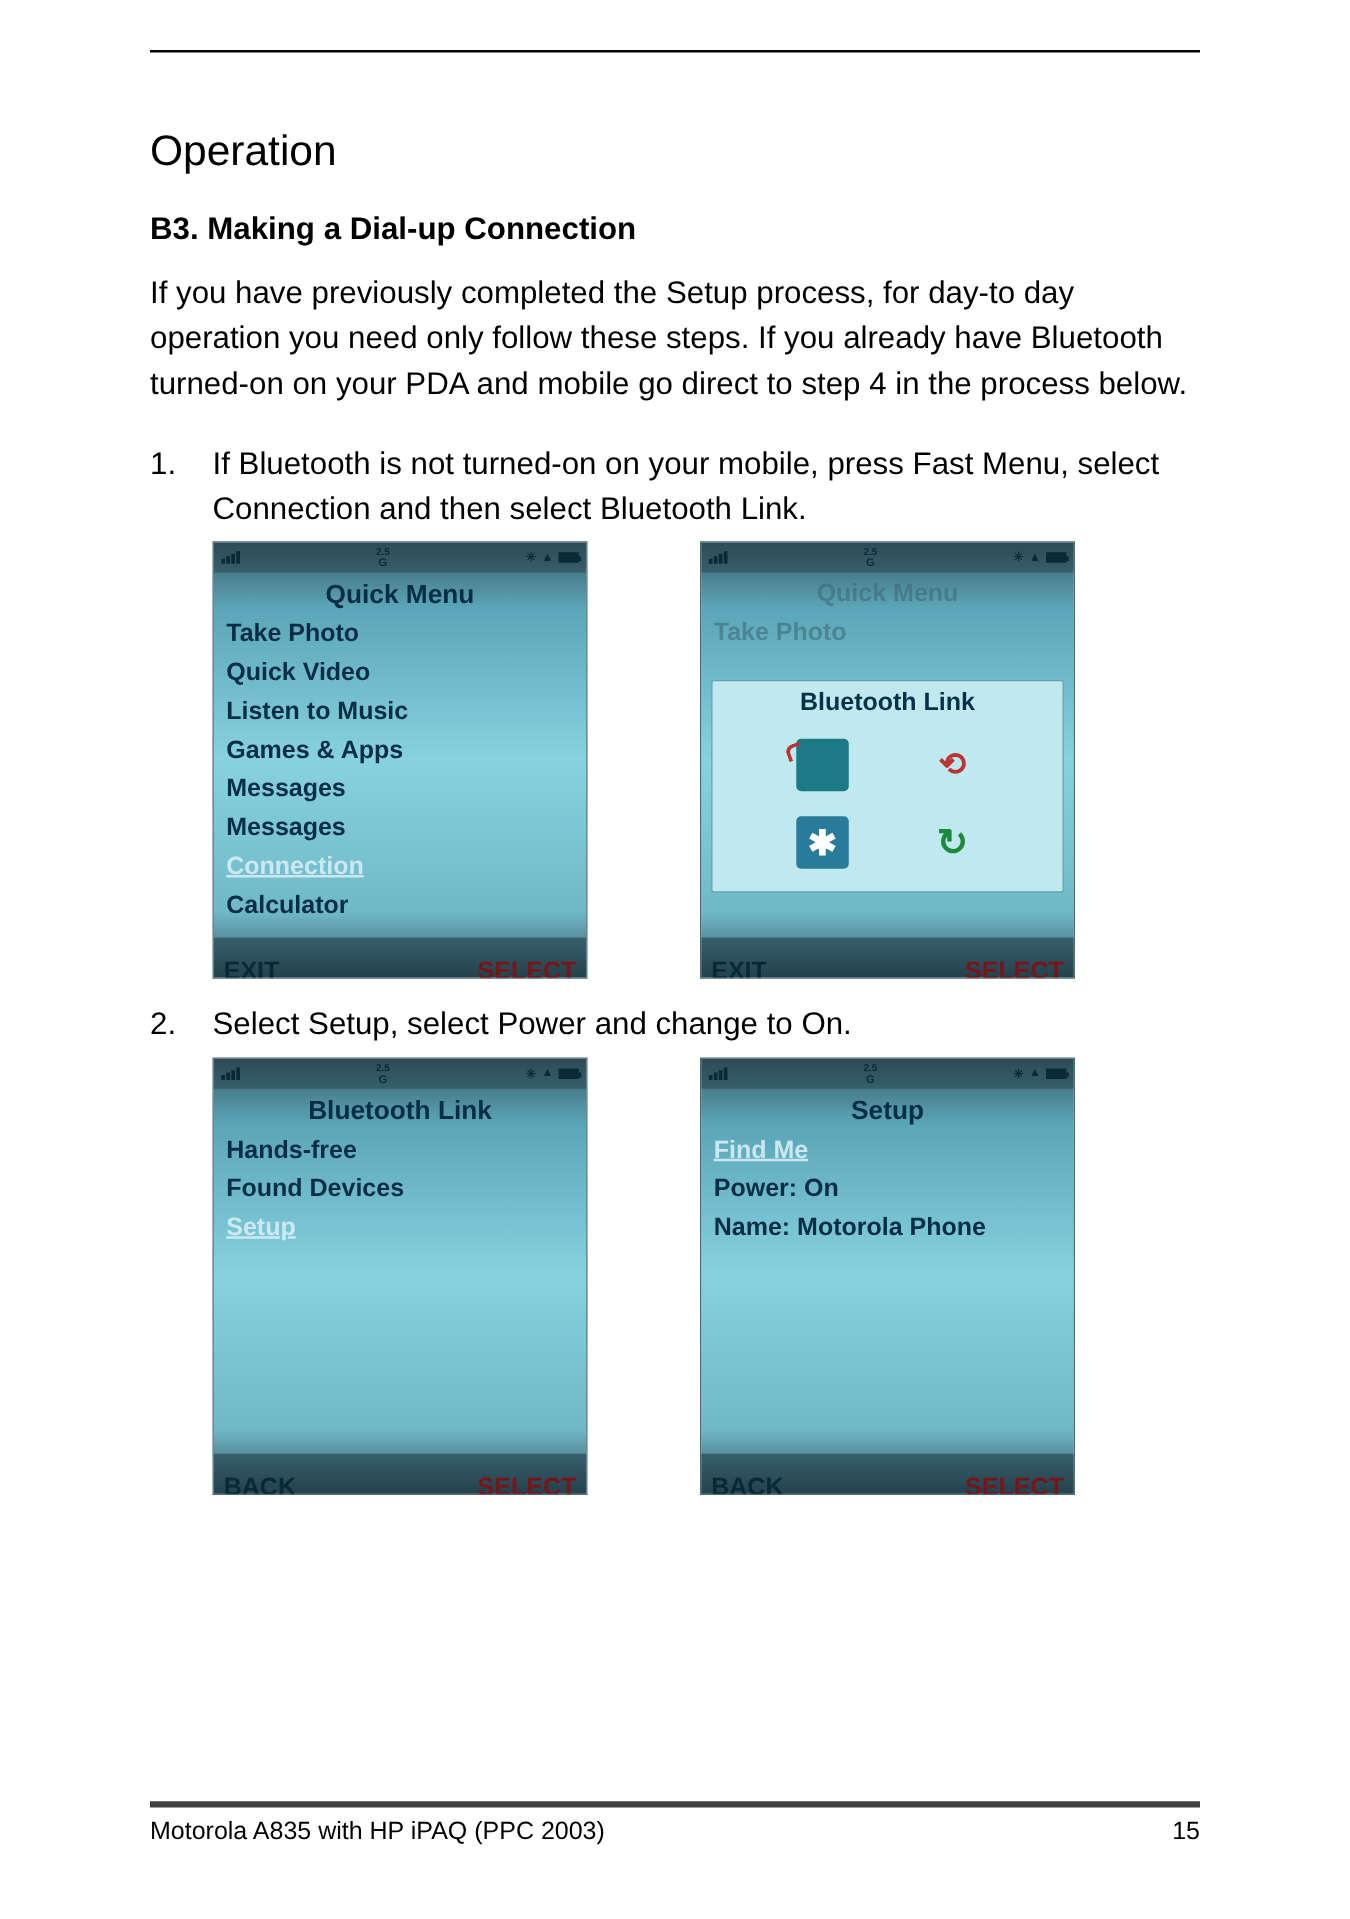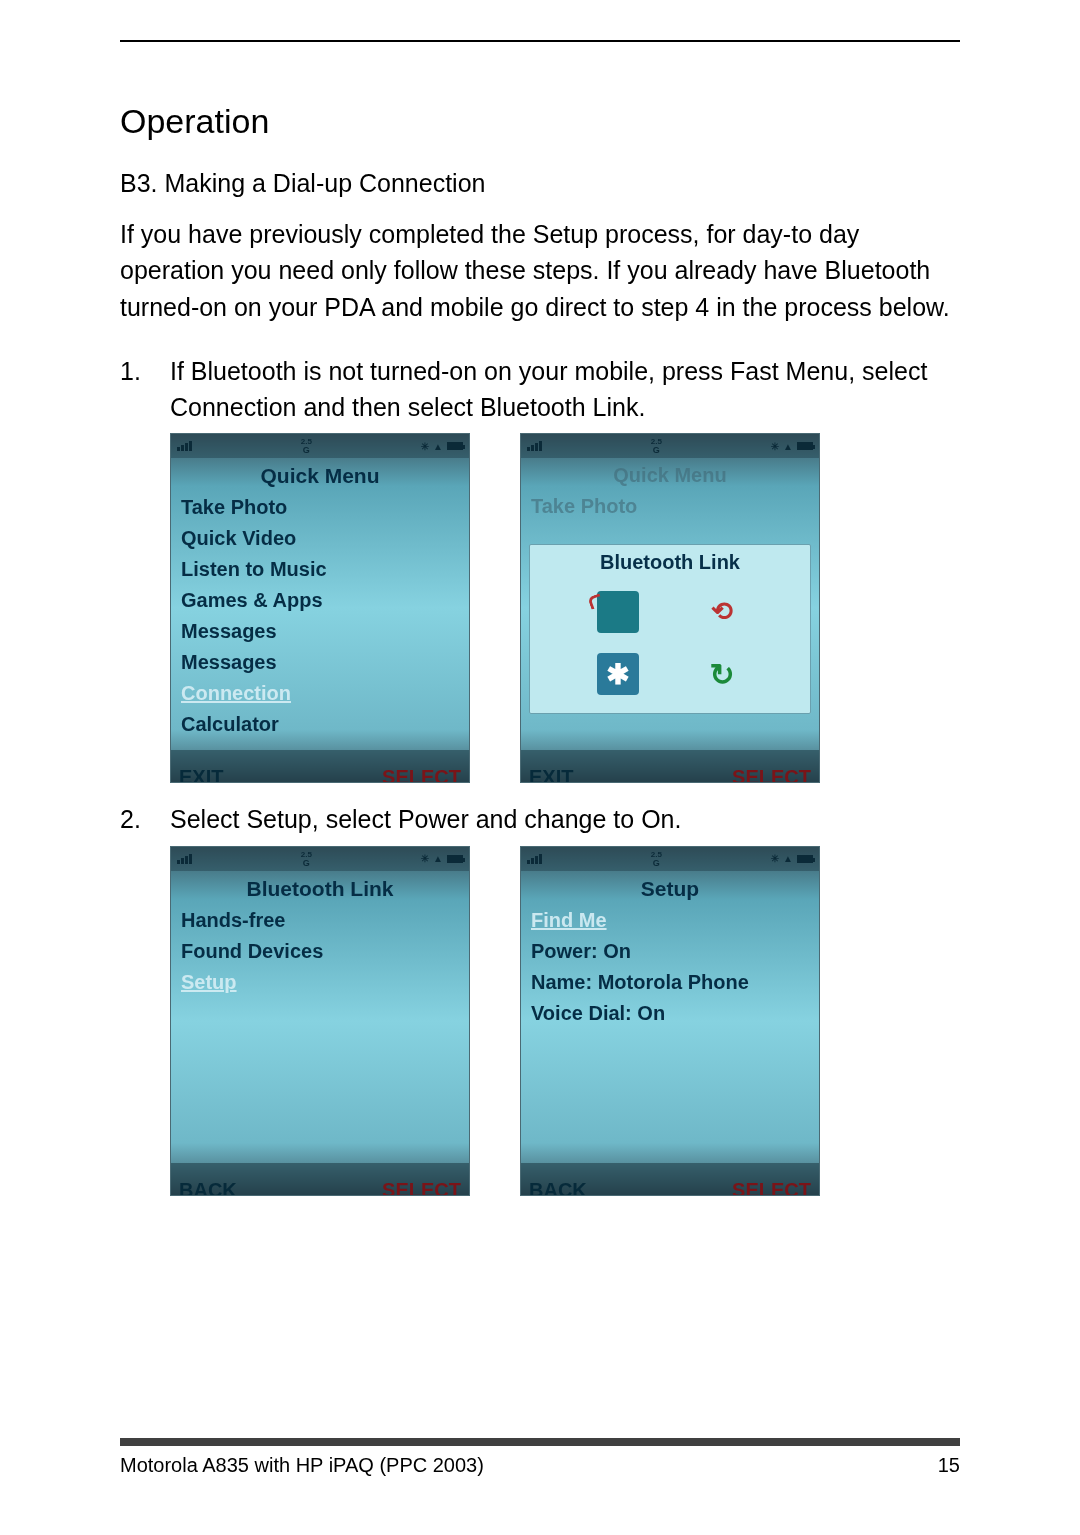--- a/index.html
+++ b/index.html
@@ -21,21 +21,21 @@
     border-top: 2px solid #000;
     margin-bottom: 60px;
   }
   h1.op {
     font-size: 34px;
     font-weight: normal;
     margin-bottom: 28px;
   }
   h2.sub {
     font-size: 25px;
-    font-weight: normal;
+    font-weight: bold;
     margin-bottom: 18px;
   }
   p.intro {
     font-size: 25px;
     line-height: 1.45;
     margin-bottom: 28px;
   }
   ol { list-style: none; }
   li.step {
     font-size: 25px;
@@ -44,21 +44,21 @@
     position: relative;
     margin-bottom: 8px;
   }
   li.step .num {
     position: absolute;
     left: 0;
     top: 0;
   }
   .shot-row {
     display: flex;
-    gap: 50px;
+    gap: 90px;
     margin: 8px 0 18px 50px;
   }
   .phone {
     width: 300px;
     height: 350px;
     background: linear-gradient(180deg, #3a5864 0%, #5aa6b8 15%, #86d2e0 50%, #6fb8c8 85%, #365460 100%);
     color: #03233a;
     font-family: Arial, sans-serif;
     font-weight: bold;
     border: 1px solid #4a6a74;
@@ -136,21 +136,21 @@
   .ic-phone { background:#1b7a86; border-radius:4px; position:relative; }
   .ic-phone::before { content:""; position:absolute; left:-8px; top:4px; width:10px; height:10px; border:3px solid #b33; border-right:none; border-bottom:none; border-radius:50% 0 0 0; transform:rotate(-20deg); }
   .ic-link { color:#b33; font-size:26px; }
   .ic-bt { background:#2a7a9a; color:#fff; border-radius:4px; font-size:28px; }
   .ic-sync { color:#1b8a3a; font-size:30px; }
   .footer {
     position: absolute;
     left: 120px;
     right: 120px;
     bottom: 58px;
-    border-top: 8px solid #404040;
+    border-top: 5px solid #404040;
     padding-top: 8px;
     display: flex;
     justify-content: space-between;
     font-size: 20px;
   }
 </style>
 </head>
 <body>
 
 <div class="page">
@@ -285,21 +285,20 @@
             <span>✳</span>
             <span>▲</span>
             <span class="batt"></span>
           </span>
       </div>
       <div class="title">Setup</div>
       <div class="body">
         <div class="menu-item sel">Find Me</div>
         <div class="menu-item">Power: On</div>
         <div class="menu-item">Name: Motorola Phone</div>
-        <div class="menu-item">Voice Dial: On</div>
       </div>
       <div class="softkeys">
         <span>BACK</span>
         <span class="r">SELECT</span>
       </div>
     </div>
   </div>
 </div>
 
 <div class="footer">

